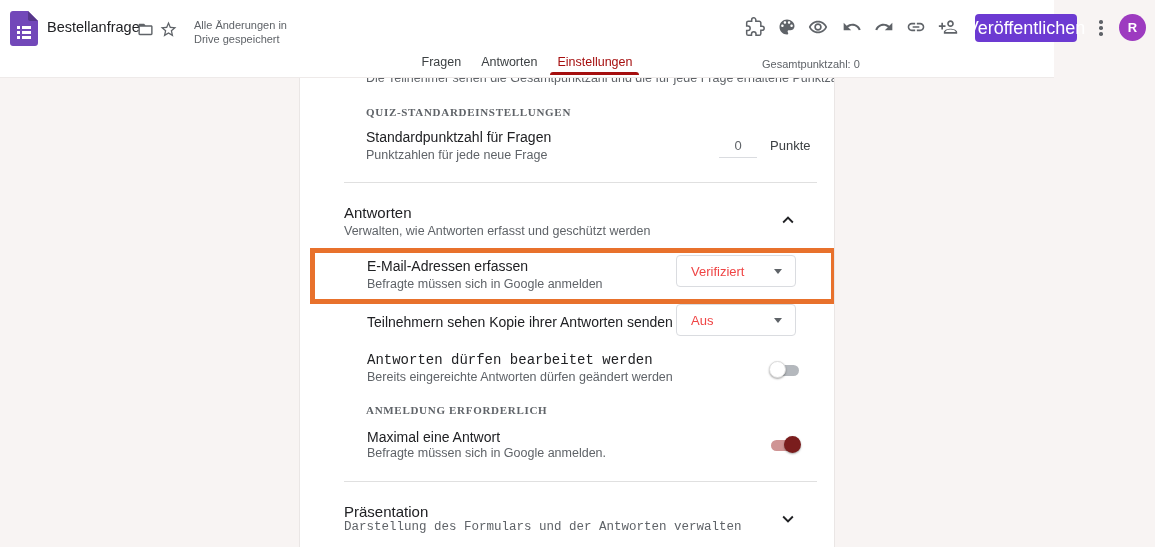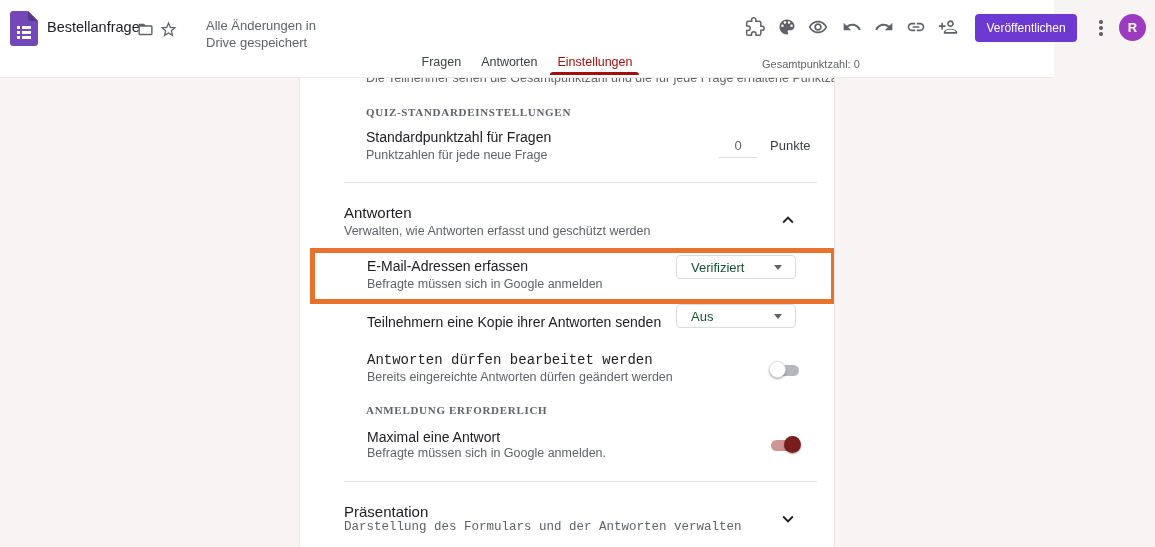--- a/index.html
+++ b/index.html
@@ -8,30 +8,30 @@
 
   
   .header{position:absolute;top:0;left:0;width:1054px;height:78px;background:#fff;z-index:5;
           border-bottom:1px solid #eeeae9;box-sizing:border-box;}
   .logo{position:absolute;left:10px;top:11px;width:28px;height:35px;}
   .doc-title{position:absolute;left:47px;top:19px;font-size:14.5px;color:#202124;}
   .icon-btn{position:absolute;width:20px;height:20px;cursor:pointer;}
   .icon-btn svg{width:100%;height:100%;fill:#5f6368;}
   #folder-btn{left:137px;top:21px;width:17px;height:17px;}
   #star-btn{left:159px;top:20px;width:19px;height:19px;}
-  .save-status{position:absolute;left:194px;top:18px;width:112px;font-size:13px;line-height:1.3;color:#5f6368;margin-left:12px;}
+  .save-status{position:absolute;left:194px;top:18px;width:112px;font-size:11px;line-height:1.3;color:#5f6368;}
   #ext-btn{left:745px;top:17px;}
   #theme-btn{left:777px;top:17px;}
   #preview-btn{left:808px;top:17px;}
   #undo-btn{left:842px;top:17px;}
   #redo-btn{left:874px;top:17px;}
   #link-btn{left:906px;top:17px;}
   #adduser-btn{left:938px;top:17px;}
   .publish-btn{position:absolute;left:975px;top:14px;width:102px;height:28px;border:none;border-radius:4px;
-               background:#6c3ad2;color:#fff;font-size:12px;font-family:"Liberation Sans",sans-serif;
+               background:#6c3ad2;color:#fff;font-size:18px;font-family:"Liberation Sans",sans-serif;
                display:flex;align-items:center;justify-content:center;cursor:pointer;}
   .kebab{position:absolute;left:1094px;top:18px;width:14px;height:20px;display:flex;flex-direction:column;
          align-items:center;justify-content:center;gap:2.5px;cursor:pointer;}
   .kebab i{width:3.5px;height:3.5px;border-radius:50%;background:#5f6368;}
   .avatar{position:absolute;left:1119px;top:14px;width:27px;height:27px;border-radius:50%;background:#9d3bc0;
           color:#fff;font-size:13px;font-weight:bold;display:flex;align-items:center;justify-content:center;cursor:pointer;}
 
   
   .tabs{position:absolute;left:0;right:0;bottom:0;height:26px;display:flex;justify-content:center;}
   .tab{position:relative;padding:4px 10px 0 10px;font-size:12.5px;color:#3c4043;cursor:pointer;}
@@ -59,23 +59,23 @@
   #dp-unit{left:470px;top:60px;font-size:13px;color:#3c4043;}
   #divider1{left:44px;top:104px;width:473px;}
   #resp-title{left:44px;top:126px;}
   #resp-sub{left:44px;top:146px;}
   .chev{width:22px;height:22px;cursor:pointer;}
   .chev svg{width:100%;height:100%;fill:#202124;}
   #resp-chevron{left:477px;top:131px;}
   #highlight-box{left:10px;top:170px;width:526px;height:56px;border:5px solid #e8712c;box-sizing:border-box;z-index:3;pointer-events:none;}
   #email-title{left:67px;top:180px;}
   #email-sub{left:67px;top:199px;}
-  .dropdown{position:absolute;width:120px;height:24px;border:1px solid #dadce0;border-radius:4px;background:#fff;
+  .dropdown{position:absolute;width:120px;height:32px;border:1px solid #dadce0;border-radius:4px;background:#fff;
             box-sizing:border-box;display:flex;align-items:center;justify-content:space-between;
-            padding:0 13px 0 14px;font-size:13px;color:#14532d;cursor:pointer;}
+            padding:0 13px 0 14px;font-size:13px;color:#ef4444;cursor:pointer;}
   .caret{width:0;height:0;border-left:4.5px solid transparent;border-right:4.5px solid transparent;
          border-top:5px solid #5f6368;}
   #dd-email{left:376px;top:177px;}
   #copy-title{left:67px;top:236px;}
   #dd-copy{left:376px;top:226px;}
   #edit-title{left:67px;top:274px;font-family:Liberation Mono, monospace;}
   #edit-sub{left:67px;top:292px;}
   .toggle{position:absolute;width:32px;height:17px;cursor:pointer;}
   .toggle .track{position:absolute;left:2px;top:3.5px;width:28px;height:11px;border-radius:6px;}
   .toggle .knob{position:absolute;top:0;width:17px;height:17px;border-radius:50%;box-shadow:0 1px 2px rgba(0,0,0,.35);}
@@ -206,21 +206,21 @@
 
     <div class="abs" id="highlight-box"></div>
 
     <div class="abs row-sub" id="email-sub">Befragte müssen sich in Google anmelden</div>
     <div class="abs row-title" id="email-title">E-Mail-Adressen erfassen</div>
     <div class="dropdown" id="dd-email">
       <span>Verifiziert</span>
       <span class="caret"></span>
     </div>
 
-    <div class="abs row-title" id="copy-title">Teilnehmern eine Kopie ihrer Antworten senden</div>
+    <div class="abs row-title" id="copy-title">Teilnehmern sehen Kopie ihrer Antworten senden</div>
     <div class="dropdown" id="dd-copy">
       <span>Aus</span>
       <span class="caret"></span>
     </div>
 
     <div class="abs row-title" id="edit-title">Antworten dürfen bearbeitet werden</div>
     <div class="abs row-sub" id="edit-sub">Bereits eingereichte Antworten dürfen geändert werden</div>
     <div class="toggle off" id="toggle-edit">
       <span class="track"></span>
       <span class="knob"></span>

